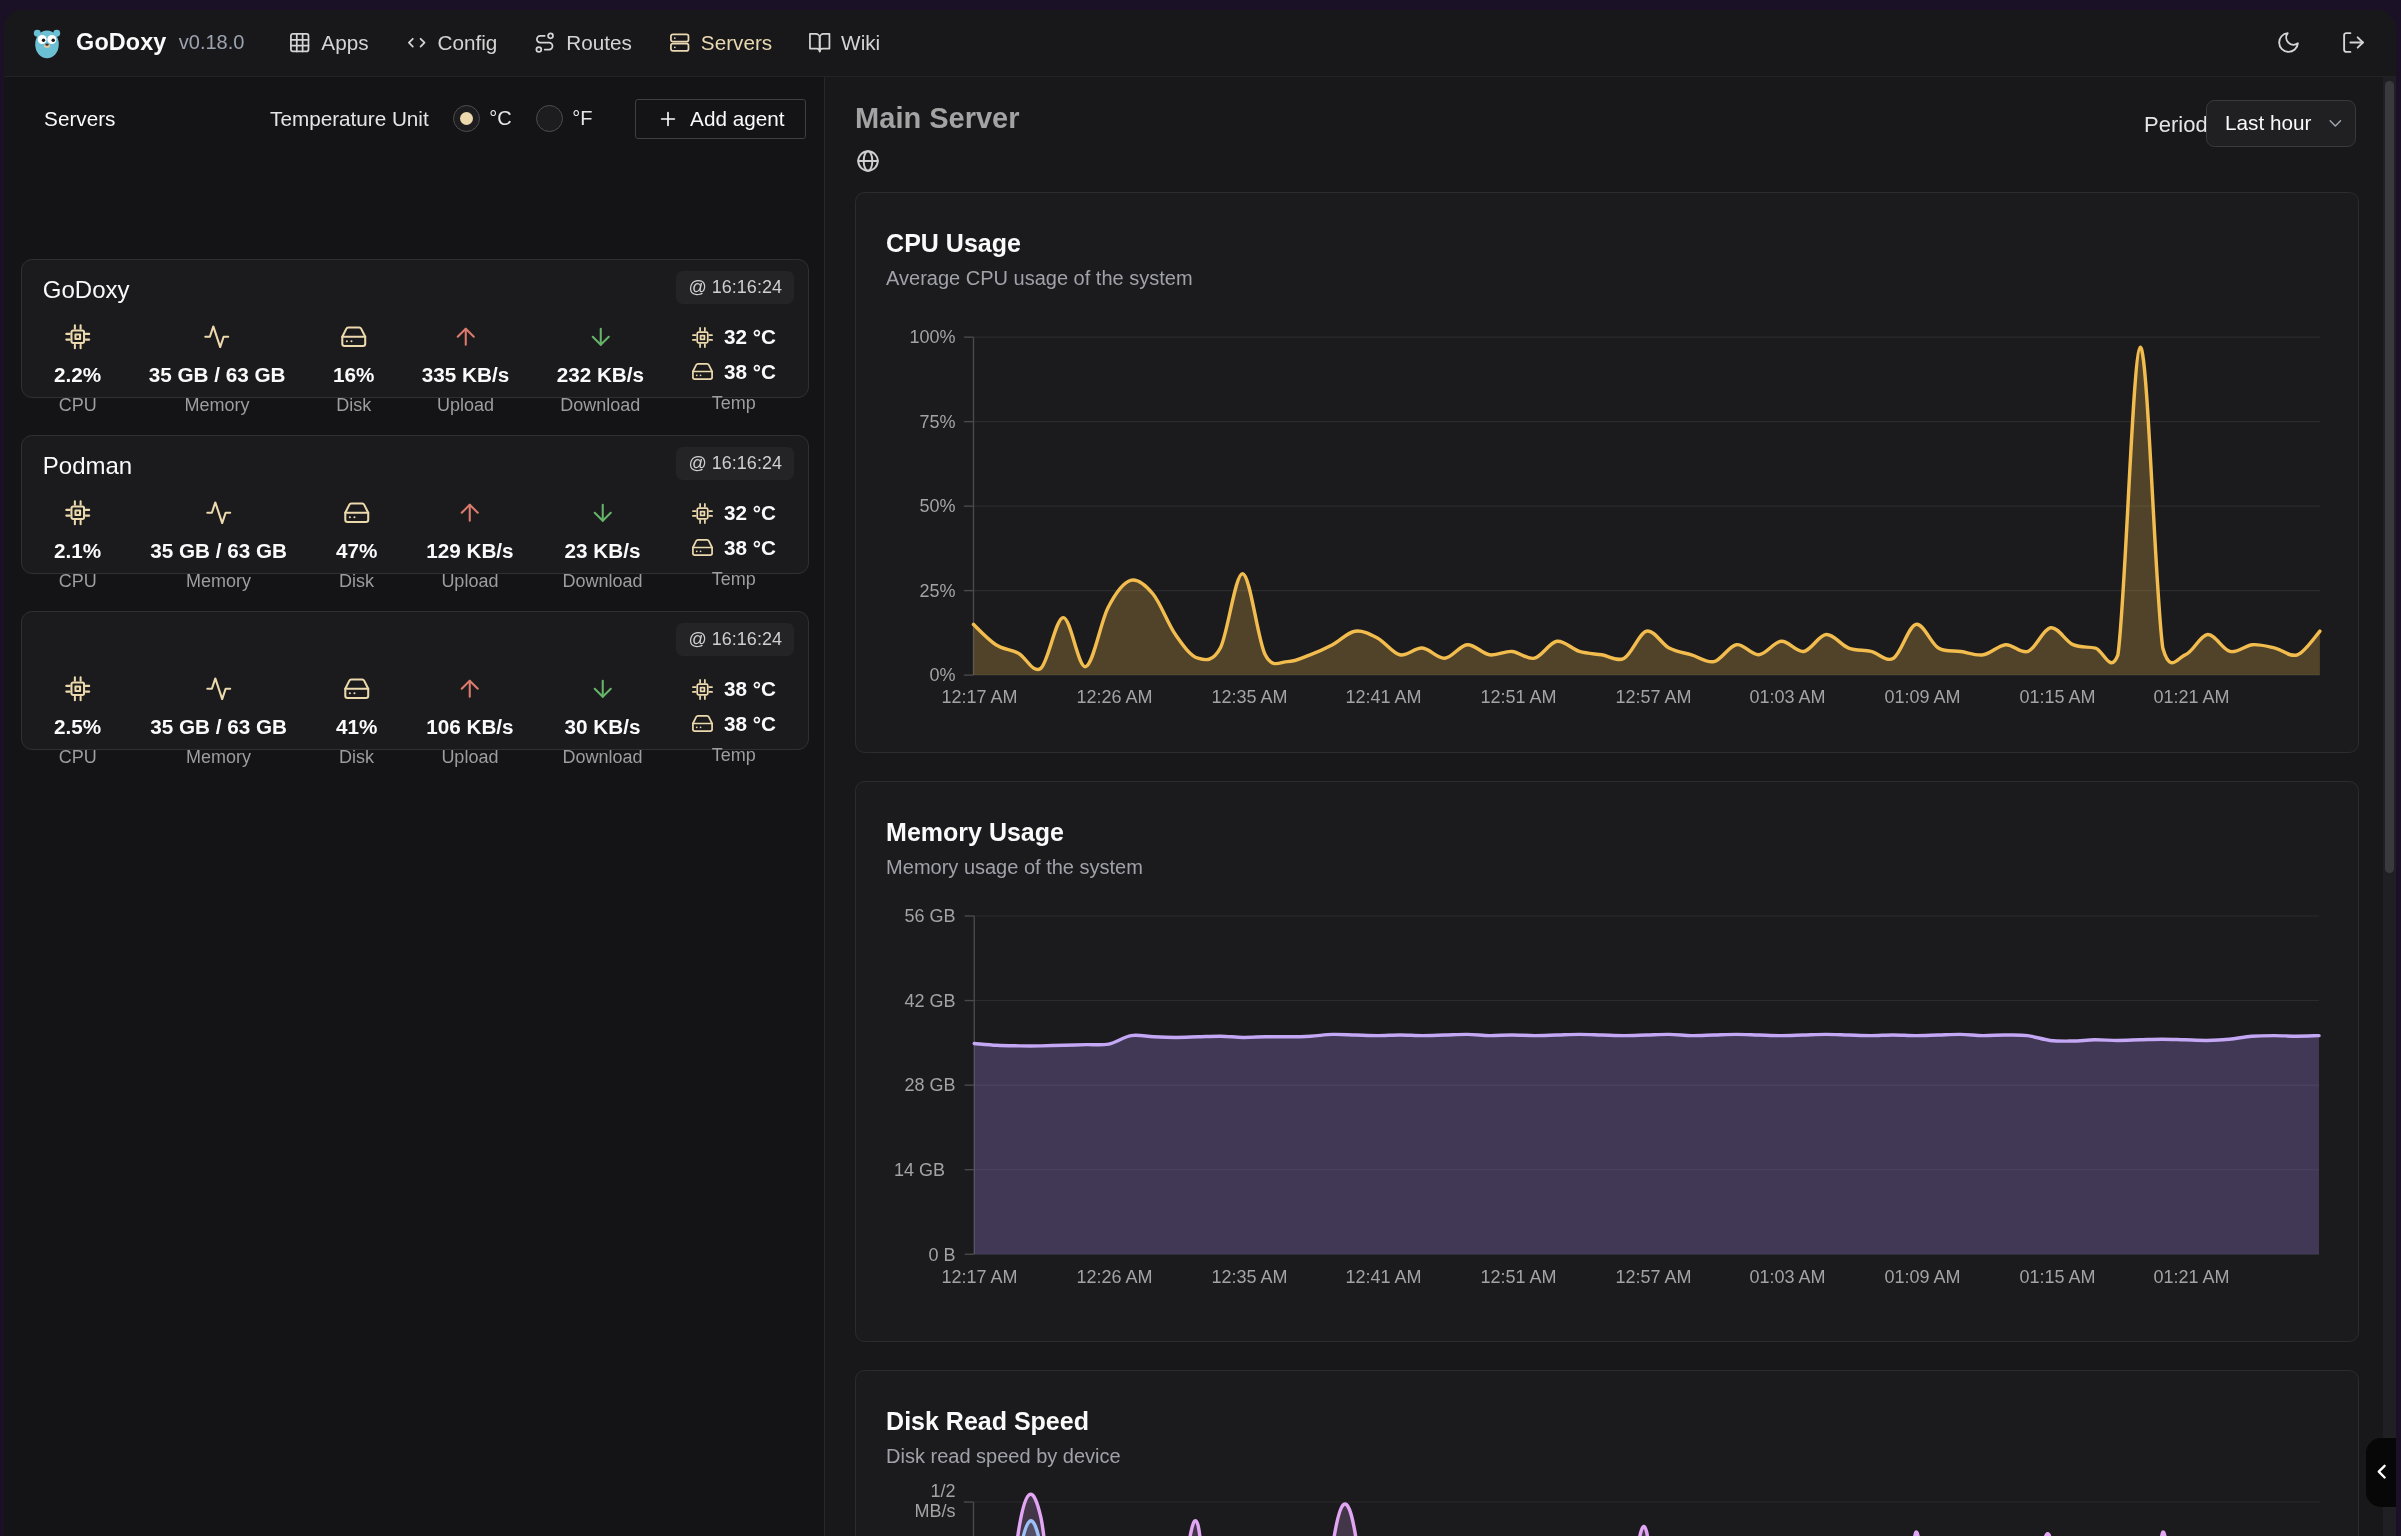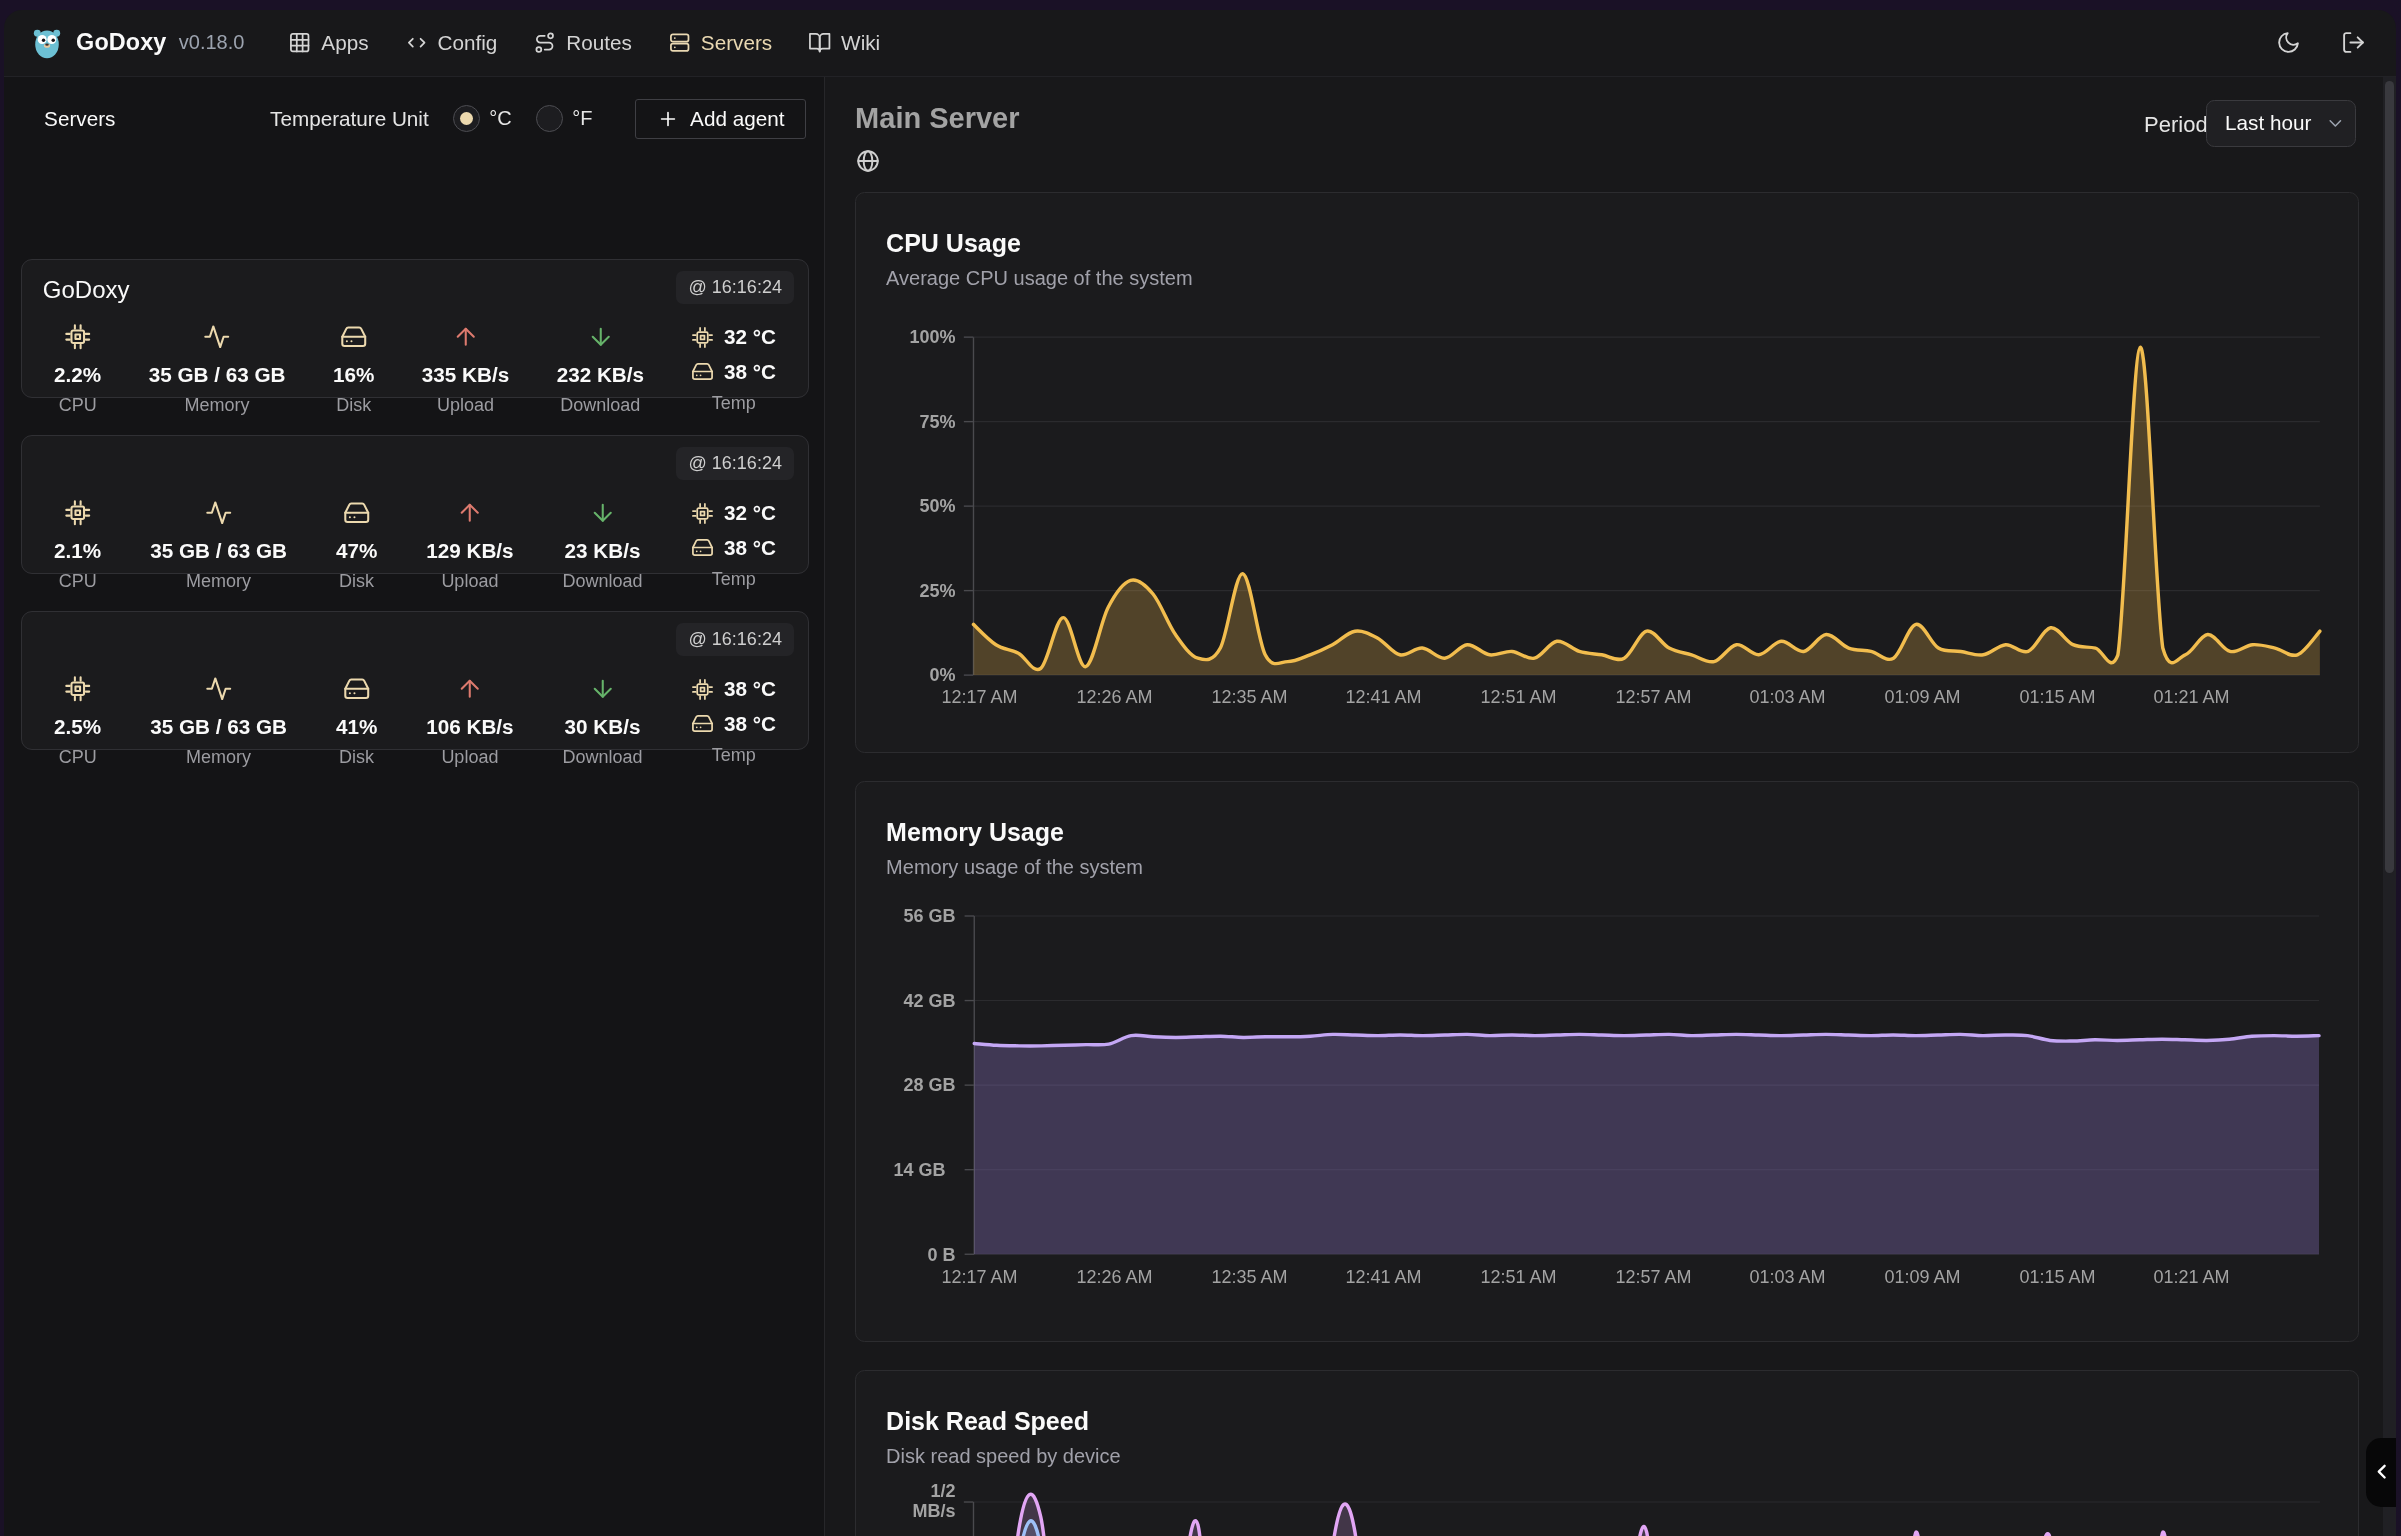--- a/index.html
+++ b/index.html
@@ -63,21 +63,21 @@
   .chart-card .c-title { position:absolute; left:30px; top:36px; font-size:25px; font-weight:600; color:#fafafa; }
   .chart-card .c-sub { position:absolute; left:30px; top:74px; font-size:20px; color:#a1a1aa; }
   #card-cpu { top:182px; height:561px; }
   #card-mem { top:771px; height:561px; }
   #card-disk { top:1360px; height:482px; }
 
   .chart { position:absolute; }
   #chart-cpu { left:27.5px; top:144px; width:1440px; height:374px; }
   #chart-mem { left:27.5px; top:134px; width:1440px; height:375px; }
   #chart-disk { left:27.5px; top:131px; width:1440px; height:413px; }
-  .ytick { font-size:18px; color:#a3a3a3; text-align:right; white-space:pre-line; line-height:1.15;font-weight:bold; }
+  .ytick { font-size:18px; color:#a3a3a3; text-align:right; white-space:pre-line; line-height:1.15; }
   .xtick { font-size:18px; color:#a3a3a3; white-space:nowrap; }
 
   
   .scrollbar { position:absolute; right:0; top:67px; bottom:0; width:12.4px; background:#202024; }
   .scroll-thumb { position:absolute; right:1.4px; top:4.1px; width:9.6px; height:792px; border-radius:4.8px; background:#39393e; }
   .edge-tab { position:absolute; right:0; top:1428px; width:30px; height:69px; background:#070708; border-radius:15px 0 0 15px; display:flex; align-items:center; justify-content:flex-start; padding-left:4.1px; color:#fff; cursor:pointer; }
   .edge-tab svg { width:23.4px; height:23.4px; }
 </style>
 </head>
 <body>
@@ -266,20 +266,21 @@
                 </svg>
               </span>
               <span class="s-val">38 °C</span>
             </div>
           <span class="s-lab">Temp</span>
         </div>
       </div>
     </div>
 
     <div class="server-card" style="top:358px;">
+      <div class="s-name">Podman</div>
       <div class="s-time">@ 16:16:24</div>
       <div class="stats">
         <div class="stat">
           <span class="s-icon icon">
               <svg class="st" viewBox="0 0 24 24">
                 <rect x="6.5" y="6.5" width="11" height="11" rx="1.5"></rect>
                 <rect x="10" y="10" width="4" height="4"></rect>
                 <path d="M9.5 2v3M14.5 2v3M9.5 19v3M14.5 19v3M2 9.5h3M2 14.5h3M19 9.5h3M19 14.5h3"></path>
               </svg>
             </span>

